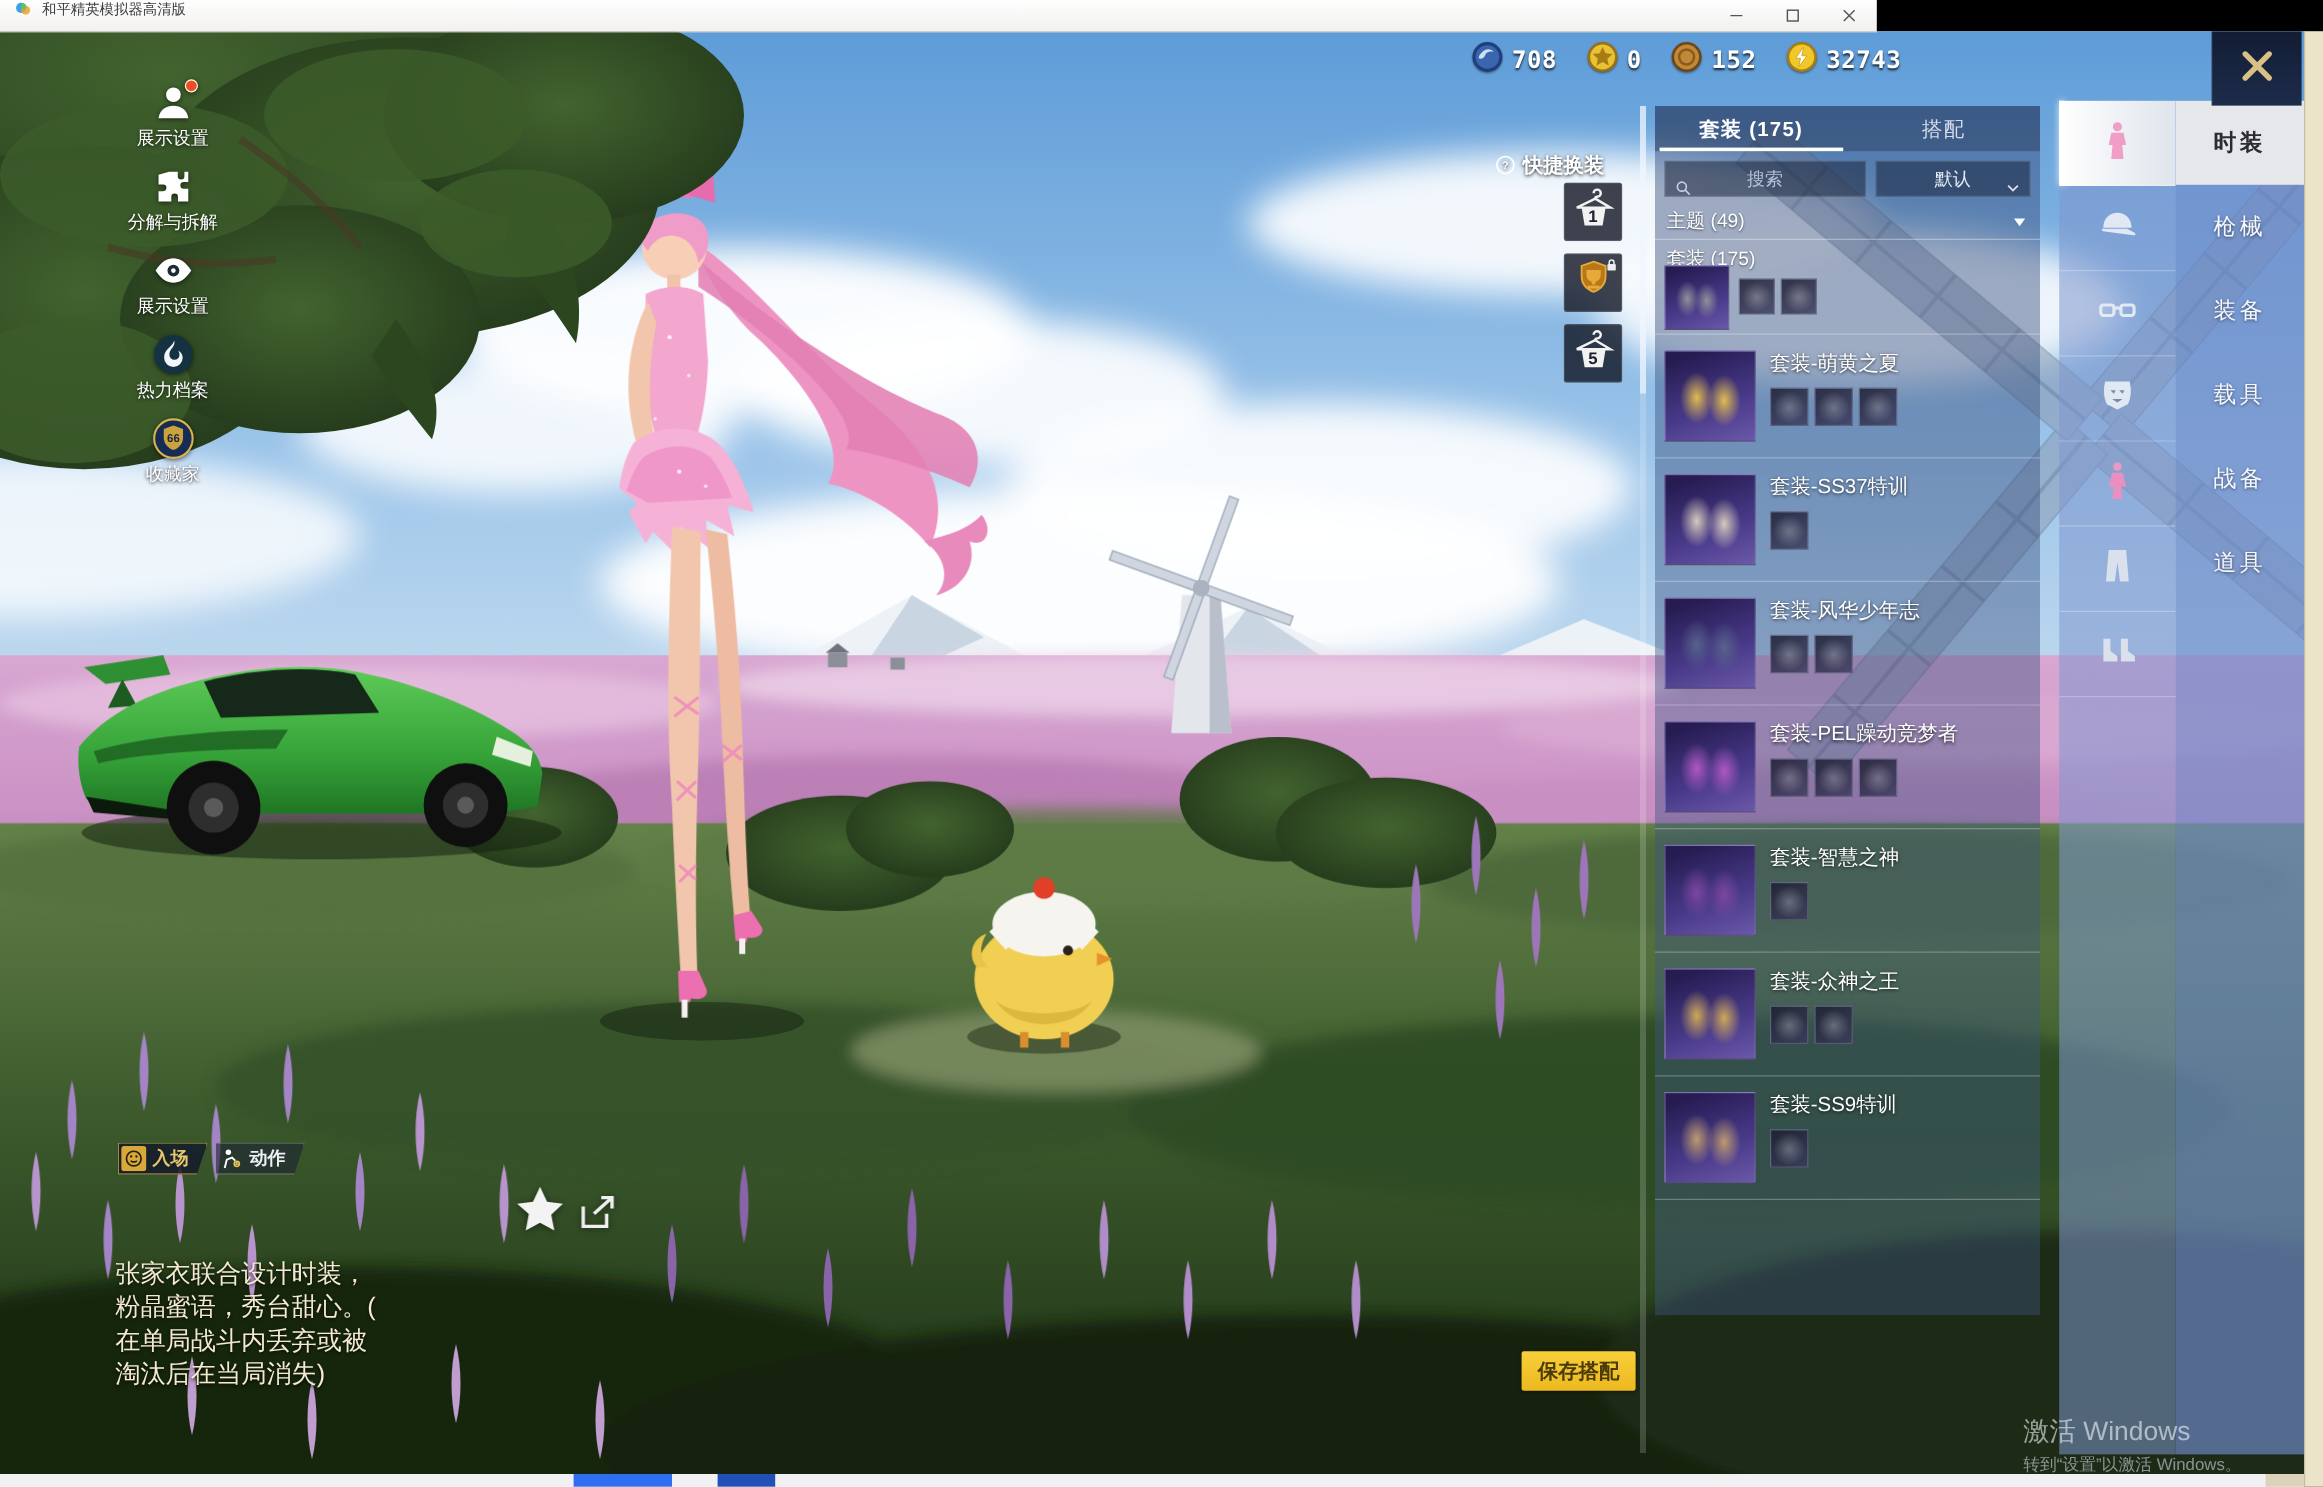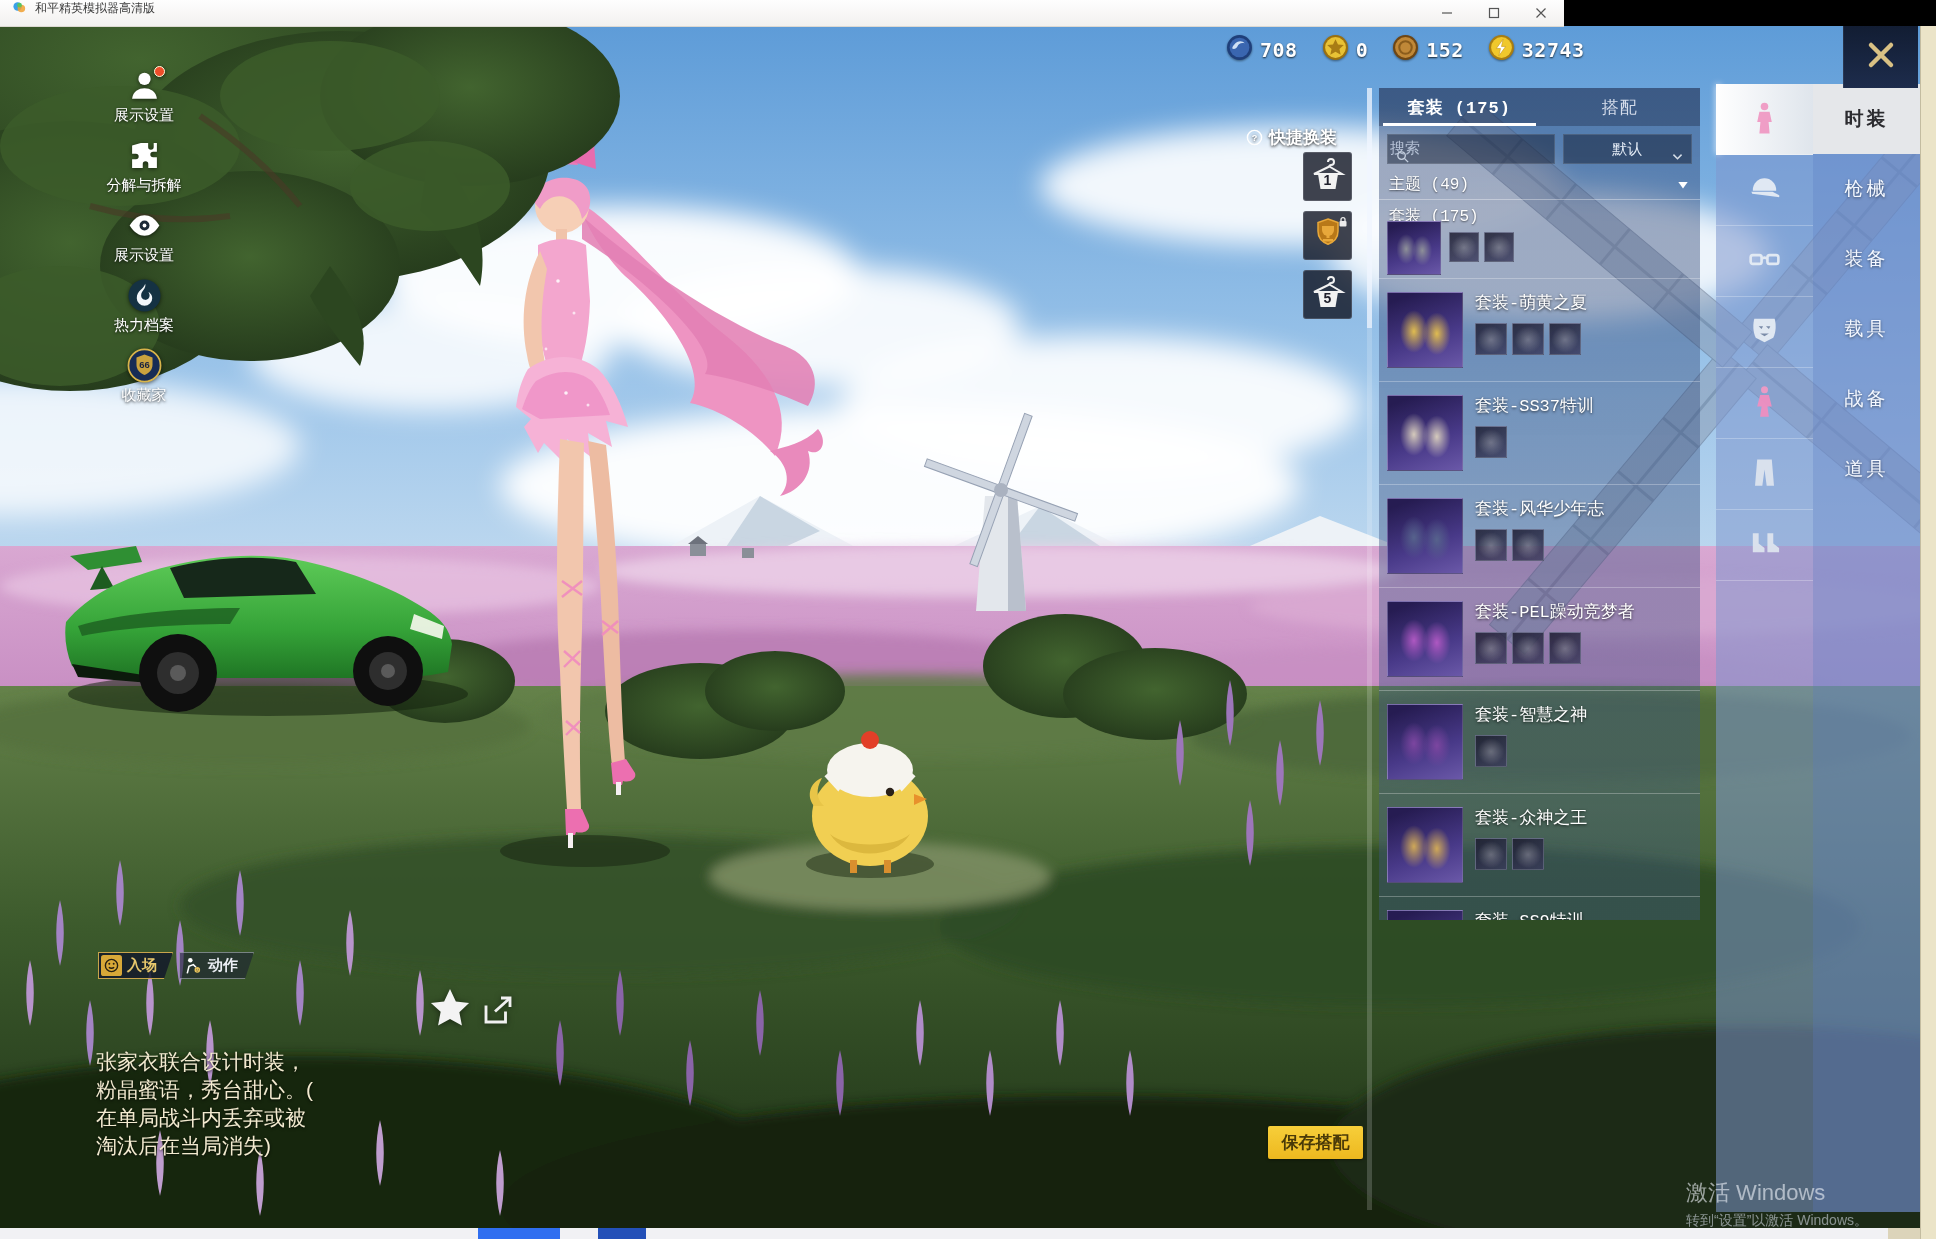--- a/index.html
+++ b/index.html
@@ -47,32 +47,32 @@
   .quick-slots{position:absolute;left:1303px;top:126px;display:flex;flex-direction:column;gap:10px;z-index:5;}
   .slot{position:relative;width:47px;height:47px;background:rgba(16,20,34,.8);
     border:1px solid rgba(255,255,255,.14);border-radius:3px;display:flex;align-items:center;justify-content:center;cursor:pointer;}
   .slot svg.main{width:36px;height:36px;}
   .slot-num{position:absolute;left:0;right:0;top:19px;text-align:center;font-size:14px;font-weight:bold;color:#20202c;}
   .slot-lock{position:absolute;right:2px;top:2px;width:12px;height:12px;}
   
   .scrollbar{position:absolute;left:1367px;top:62px;width:5px;height:1122px;background:rgba(255,255,255,.18);z-index:5;cursor:pointer;}
   .scroll-thumb{position:absolute;left:0;top:0;width:100%;height:240px;background:rgba(240,245,255,.7);}
   
-  .panel{position:absolute;left:1379px;top:62px;width:321px;height:832px;z-index:4;
-    background:linear-gradient(rgba(50,72,118,.45),rgba(66,90,140,.38));font-family:Liberation Mono, monospace;}
+  .panel{position:absolute;left:1379px;top:62px;width:321px;height:1008px;z-index:4;
+    background:linear-gradient(rgba(50,72,118,.45),rgba(66,90,140,.38));}
   .tabs{display:flex;height:38px;background:rgba(22,34,60,.35);}
   .tab{flex:1;display:flex;align-items:center;justify-content:center;font-size:17px;color:#d4dcea;
     position:relative;cursor:pointer;letter-spacing:1px;}
   .tab.active{color:#fff;font-weight:bold;}
   .tab.active:after{content:"";position:absolute;left:4px;right:4px;bottom:0;height:3px;background:#fff;}
   .controls{display:flex;gap:8px;padding:8px 8px 4px;}
   .searchbox{flex:1.3;height:28px;background:rgba(18,28,50,.5);border:1px solid rgba(255,255,255,.12);
     display:flex;align-items:center;position:relative;}
   .searchbox svg{position:absolute;left:7px;width:15px;height:15px;}
-  .searchbox input{width:100%;background:transparent;border:none;outline:none;text-align:left;
+  .searchbox input{width:100%;background:transparent;border:none;outline:none;text-align:center;
     color:#dce4f0;font-size:15px;font-family:inherit;}
   .searchbox input::placeholder{color:#b6c2d6;opacity:1;}
   .sortbox{flex:1;height:28px;background:rgba(18,28,50,.5);border:1px solid rgba(255,255,255,.12);
     display:flex;align-items:center;justify-content:center;color:#e4ecf6;font-size:15px;position:relative;cursor:pointer;}
   .sortbox svg{position:absolute;right:6px;width:15px;height:15px;}
   .sec-header{display:flex;align-items:center;justify-content:space-between;padding:6px 10px 4px;
     font-size:16px;color:#fff;text-shadow:0 1px 2px rgba(0,0,0,.6);}
   .sec-header.first{border-bottom:1px solid rgba(255,255,255,.35);cursor:pointer;}
   .sec-header .caret{width:14px;height:14px;}
   .outfit-list{position:absolute;left:0;top:130px;right:0;bottom:0;overflow:hidden;}

